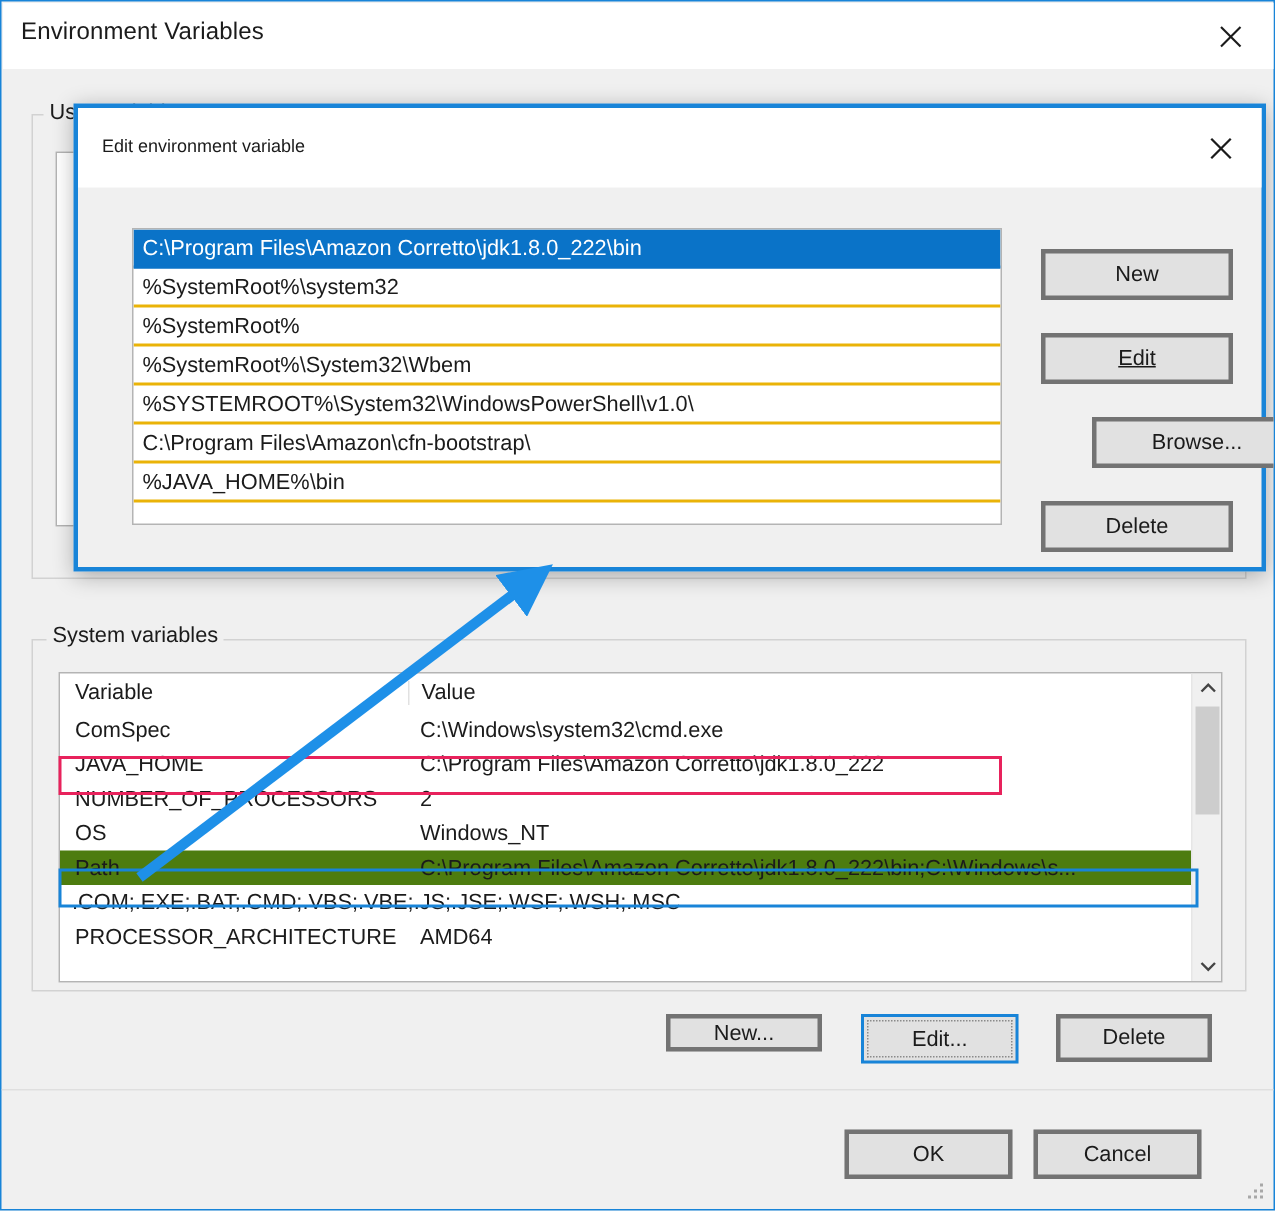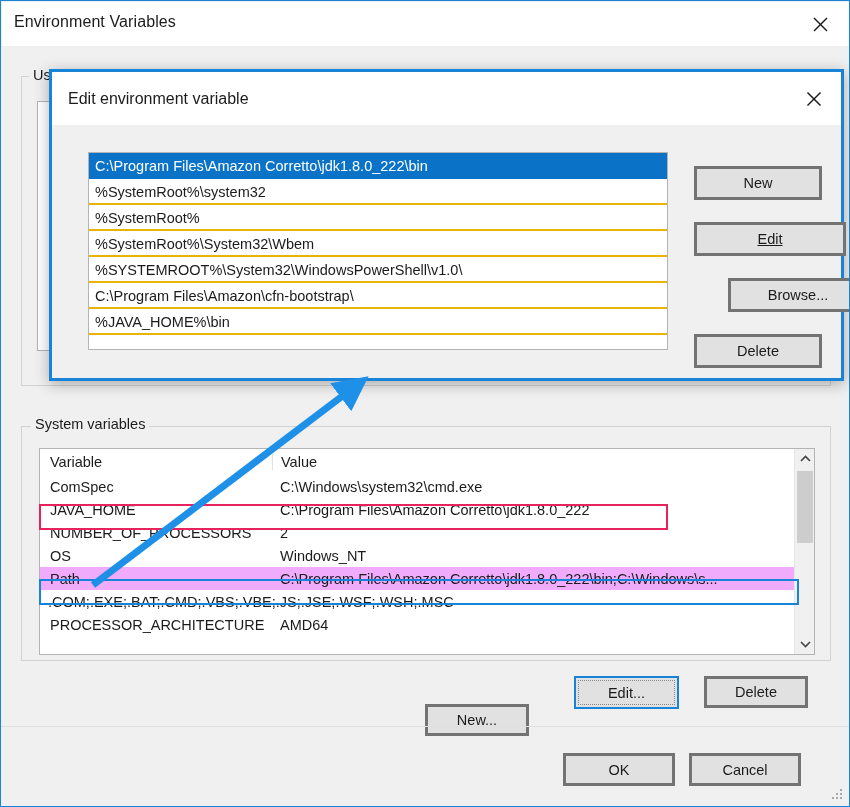--- a/index.html
+++ b/index.html
@@ -117,21 +117,21 @@
     font-size: 14.5px;
     color: #1b1b1b;
     white-space: nowrap;
     box-sizing: border-box;
   }
   .sv-row.header {
     height: 26px;
     border-bottom: 0px;
   }
   .sv-row.selected {
-    background: #f0abfc;
+    background: #4d7c0f;
   }
   .sv-c1 {
     width: 232px;
     padding-left: 10px;
     box-sizing: border-box;
     overflow: hidden;
   }
   .sv-c2 {
     flex: 1;
     padding-left: 8px;
@@ -184,21 +184,21 @@
   .btn.focused {
     border: 2px solid #1884d8;
   }
   .btn.focused .inner-dash {
     position: absolute;
     left: 2px; top: 2px; right: 2px; bottom: 2px;
     border: 1px dotted #8a8a8a;
   }
 
   
-  #btn-new   { left: 424px; top: 675px; width: 104px; height: 32px; margin-top: 28px; }
+  #btn-new   { left: 443px; top: 675px; width: 104px; height: 25px; }
   #btn-edit  { left: 573px; top: 675px; width: 105px; height: 33px; }
   #btn-delete{ left: 703px; top: 675px; width: 104px; height: 32px; }
 
   .sep-line {
     position: absolute;
     left: 0; top: 725px; width: 850px; height: 1px;
     background: #dfdfdf;
   }
 
   #btn-ok     { left: 562px; top: 752px; width: 112px; height: 33px; }
@@ -228,21 +228,21 @@
   }
   #edit-titlebar {
     position: absolute;
     left: 0; top: 0;
     width: 100%; height: 53px;
     background: #ffffff;
   }
   #edit-title {
     position: absolute;
     left: 16px; top: 18px;
-    font-size: 16px;
+    font-size: 12px;
     color: #1b1b1b;
   }
   #edit-close {
     position: absolute;
     right: 0; top: 0;
     width: 54px; height: 53px;
     display: flex; align-items: center; justify-content: center;
     cursor: default;
   }
 
@@ -266,21 +266,21 @@
     box-sizing: border-box;
   }
   .el-item.selected {
     background: #0a73c8;
     color: #ffffff;
     border-bottom-color: #0a73c8;
   }
 
   
   #e-btn-new    { left: 690px; top: 82px;  width: 128px; height: 34px; }
-  #e-btn-edit   { left: 690px; top: 138px; width: 152px; height: 34px; text-decoration: underline; }
+  #e-btn-edit   { left: 690px; top: 138px; width: 128px; height: 34px; text-decoration: underline; }
   #e-btn-browse { left: 690px; top: 194px; width: 128px; height: 34px; }
   #e-btn-delete { left: 690px; top: 250px; width: 128px; height: 34px; }
   
   #edit-dialog .btn { position: absolute; }
   #e-btn-new    { left: 642px; top: 14px;  }
   #e-btn-edit   { left: 642px; top: 70px;  }
   #e-btn-browse { left: 676px; top: 126px; padding-left: 12px; }
   #e-btn-delete { left: 642px; top: 182px; }
 
   #edit-btn-col {

